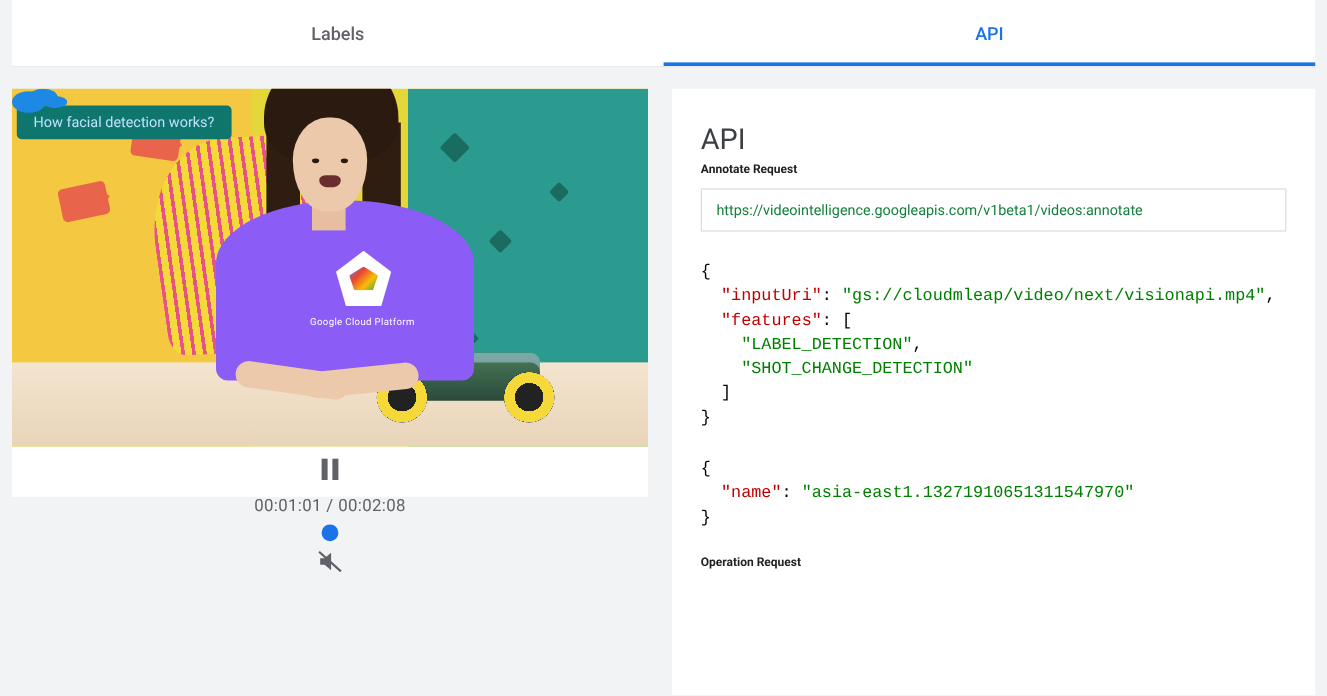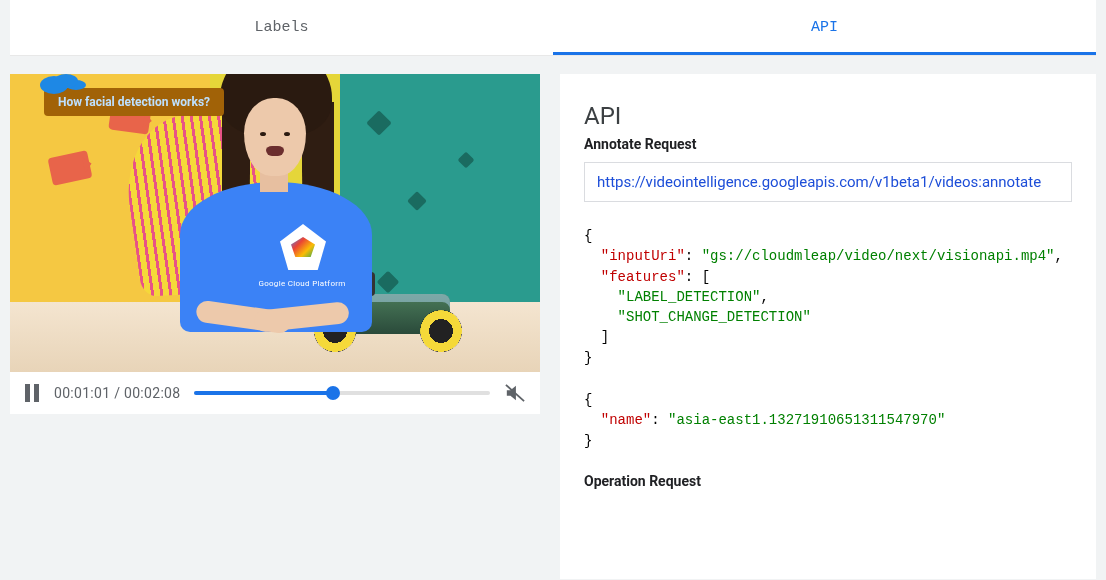--- a/index.html
+++ b/index.html
@@ -20,21 +20,20 @@
     .tab {
       flex: 1;
       display: flex;
       align-items: center;
       justify-content: center;
       color: #5f6368;
       font-size: 15px;
       font-weight: 500;
       cursor: pointer;
       position: relative;
-      font-family: Liberation Mono, monospace;
     }
     .tab.active {
       color: #1a73e8;
     }
     .tab.active::after {
       content: '';
       position: absolute;
       bottom: 0;
       left: 0;
       right: 0;
@@ -108,54 +107,54 @@
     .robot-top { position: absolute; bottom: 56px; left: 35px; width: 30px; height: 24px; background: #333; border-radius: 4px; }
     .wheel { position: absolute; width: 42px; height: 42px; border-radius: 50%; background: radial-gradient(#222 0 40%, #f5d939 40% 70%, #222 70%); bottom: 0; }
     .w1 { left: 4px; }
     .w2 { left: 110px; }
     .person {
       position: absolute;
       bottom: 40px;
       left: 140px;
       width: 240px; height: 270px;
     }
-    .shirt { position: absolute; bottom: 0; left: 30px; width: 192px; height: 150px; background: #3b82f6; border-radius: 50% 50% 10px 10px / 35% 35% 10px 10px; }
+    .shirt { position: absolute; bottom: 15px; left: 30px; width: 215px; height: 150px; background: #8b5cf6; border-radius: 50% 50% 10px 10px / 35% 35% 10px 10px; }
     .shirt-logo { position: absolute; bottom: 62px; left: 100px; width: 46px; height: 46px; background: #fff; clip-path: polygon(50% 0, 100% 38%, 82% 100%, 18% 100%, 0 38%); }
     .shirt-logo::after { content:''; position:absolute; left: 11px; top: 13px; width: 24px; height: 20px; background: linear-gradient(135deg, #4285f4, #ea4335, #fbbc05, #34a853); clip-path: polygon(50% 0, 100% 38%, 82% 100%, 18% 100%, 0 38%); }
     .shirt-text { position: absolute; bottom: 44px; left: 72px; width: 100px; font-size: 8px; letter-spacing: 0.3px; color: #fff; text-align: center; }
     .neck { position: absolute; bottom: 140px; left: 110px; width: 28px; height: 22px; background: #e7bfa0; }
     .head { position: absolute; bottom: 156px; left: 94px; width: 62px; height: 78px; background: #edc9ab; border-radius: 50% 50% 46% 46% / 48% 48% 58% 58%; }
     .mouth { position: absolute; bottom: 20px; left: 22px; width: 18px; height: 10px; background: #6b2e2e; border-radius: 50%/60% 60% 90% 90%; }
     .eye { position: absolute; width: 6px; height: 4px; background: #2a1a10; border-radius: 50%; top: 34px; }
     .eL { left: 16px; } .eR { left: 40px; }
     .hair { position: absolute; bottom: 196px; left: 70px; width: 112px; height: 90px; background: #2a1a10; border-radius: 54% 54% 40% 40% / 62% 62% 40% 40%; }
     .hair-side-l { position: absolute; bottom: 70px; left: 72px; width: 28px; height: 150px; background:#2f1d12; border-radius: 0 0 40% 20% / 0 0 60% 40%; }
     .hair-side-r { position: absolute; bottom: 70px; left: 152px; width: 32px; height: 160px; background:#2f1d12; border-radius: 0 0 20% 40% / 0 0 40% 60%; }
     .arms { position: absolute; bottom: 0; left: 56px; width: 130px; height: 40px; }
     .arm { position: absolute; width: 95px; height: 22px; background:#edc9ab; border-radius: 14px; bottom: 4px; }
     .aL { left: -10px; transform: rotate(8deg); }
     .aR { left: 48px; transform: rotate(-6deg); }
     .cloud-bubble {
       position: absolute;
-      top: 14px; left: 34px;
-      background: #a16207;
+      top: 14px; left: 4px;
+      background: #0f766e;
       color: #bde0ff;
       padding: 7px 14px 7px 14px;
       border-radius: 4px;
       font-size: 12px;
-      font-weight: bold;
     }
     .cloud-bubble::before { content: ''; position: absolute; left: -4px; top: -12px; width: 28px; height: 18px; background: #1e88e5; border-radius: 50%; box-shadow: 12px -4px 0 -2px #1e88e5, 22px 0 0 -4px #1e88e5; }
     .video-controls {
       background: #fff;
       display: flex;
       align-items: center;
       padding: 10px 14px;
       gap: 14px;
       height: 42px;
+      flex-direction: column;
     }
     .play-btn svg, .mute-btn svg { display: block; fill: #5f6368; }
     .play-btn, .mute-btn { cursor: pointer; }
     .time-display { font-size: 14px; color: #5f6368; letter-spacing: 0.3px; }
     .slider-track {
       flex: 1;
       height: 4px;
       background: #e0e0e0;
       border-radius: 2px;
       position: relative;
@@ -187,27 +186,27 @@
     .api-scroll {
       overflow-y: scroll;
       height: 100%;
       padding: 28px 24px 24px 24px;
     }
     .api-scroll::-webkit-scrollbar { width: 16px; }
     .api-scroll::-webkit-scrollbar-track { background: #f0f0f0; }
     .api-scroll::-webkit-scrollbar-thumb { background: #c4c4c4; }
     .api-title { font-size: 24px; color: #3c4043; font-weight: 400; margin-bottom: 6px; }
     .api-subtitle { font-size: 14px; color: #8a8f94; margin-bottom: 28px; }
-    .section-label { font-size: 14px; color: #202124; font-weight: 700; margin-bottom: 10px; }
+    .section-label { font-size: 10px; color: #202124; font-weight: 700; margin-bottom: 10px; }
     .url-input {
       width: 100%;
       border: 1px solid #dadce0;
       padding: 10px 12px;
-      font-size: 15px;
-      color: #1d4ed8;
+      font-size: 12px;
+      color: #15803d;
       font-family: inherit;
       outline: none;
       margin-bottom: 24px;
     }
     .code-block {
       font-family: 'Courier New', Courier, monospace;
       font-size: 14px;
       line-height: 1.45;
       color: #000;
       margin-bottom: 22px;

